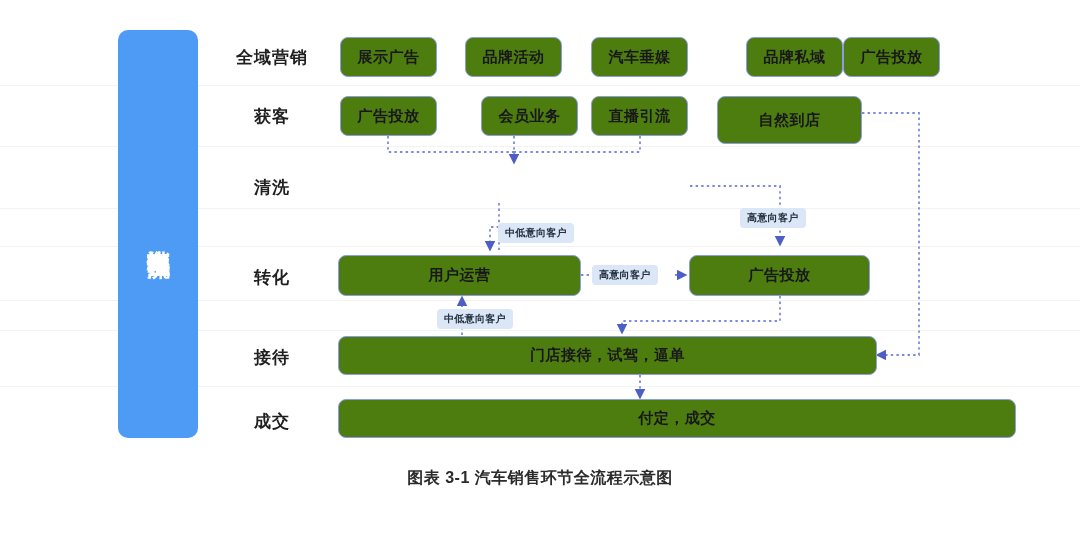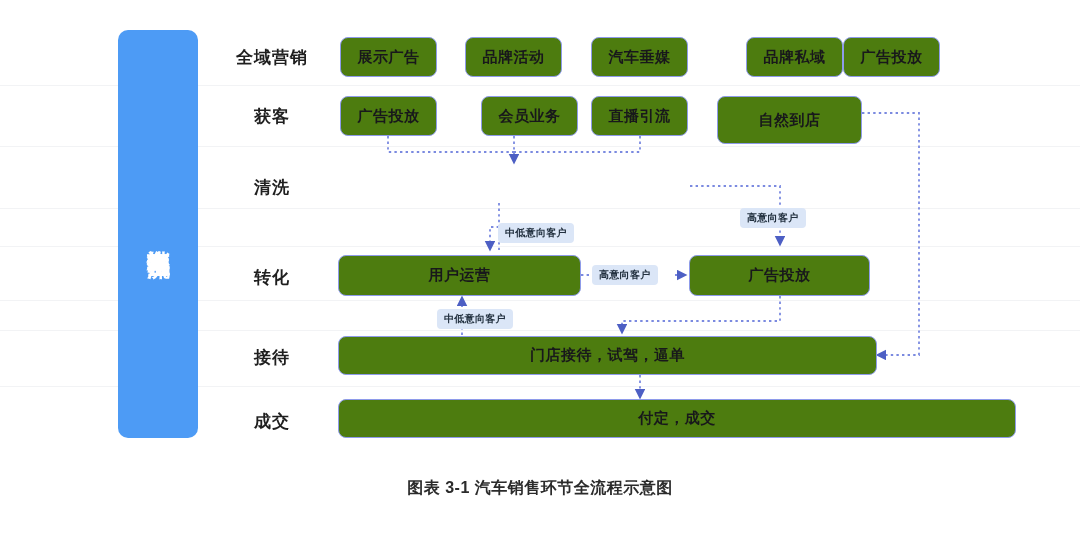--- a/index.html
+++ b/index.html
@@ -112,21 +112,21 @@
     position: absolute;
     left: 0; top: 0;
     width: 1080px; height: 538px;
     pointer-events: none;
   }
 
   
   #caption {
     position: absolute;
     left: 0;
-    top: 478px;
+    top: 468px;
     width: 1080px;
     text-align: center;
     color: #2b2b2b;
     font-size: 16px;
     font-weight: 700;
     letter-spacing: 0.5px;
     font-family: "Liberation Sans", "DejaVu Sans", sans-serif;
   }
 </style>
 </head>

